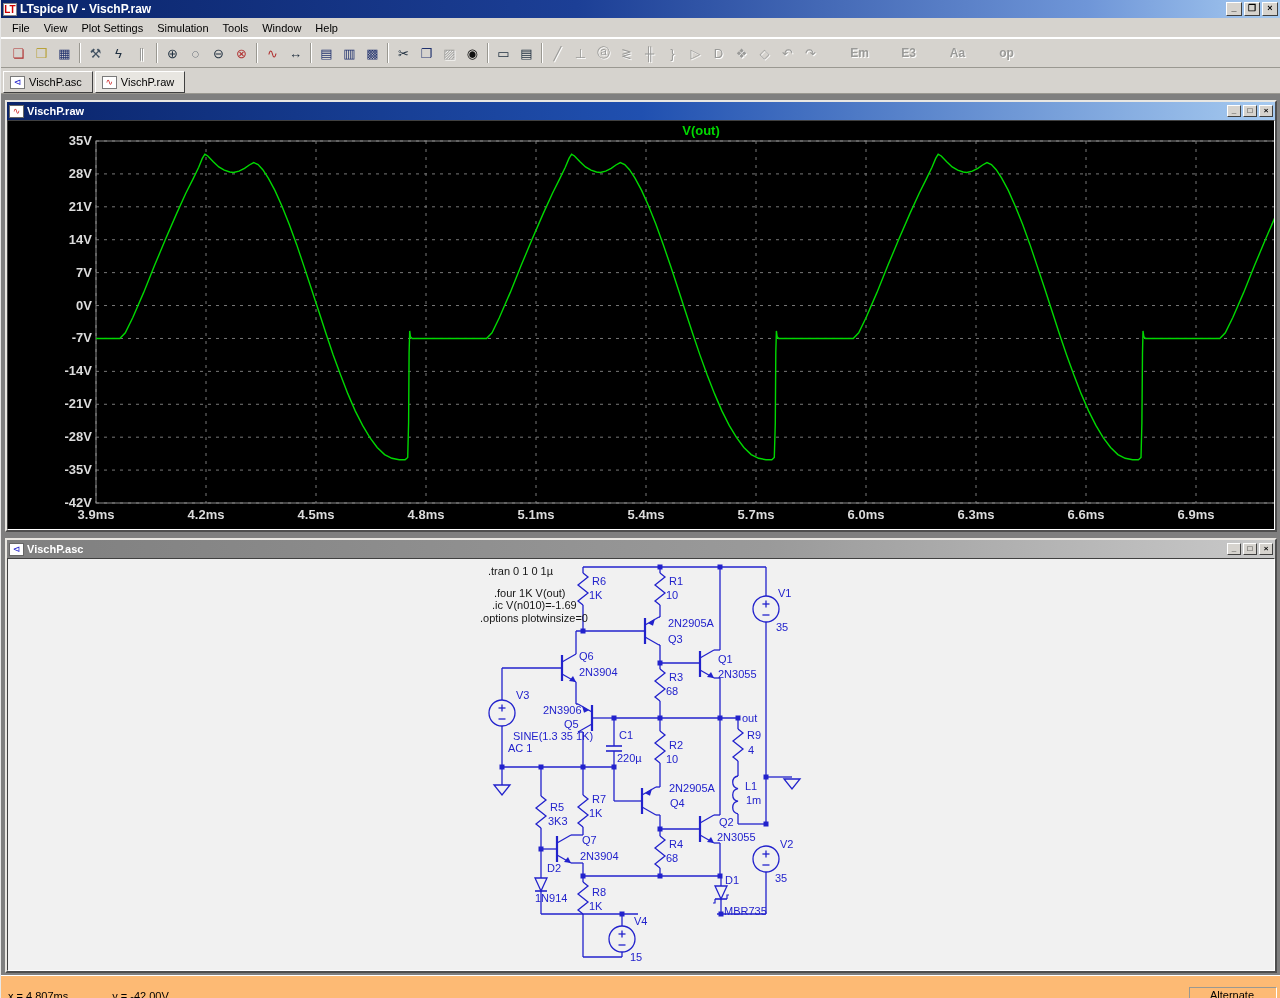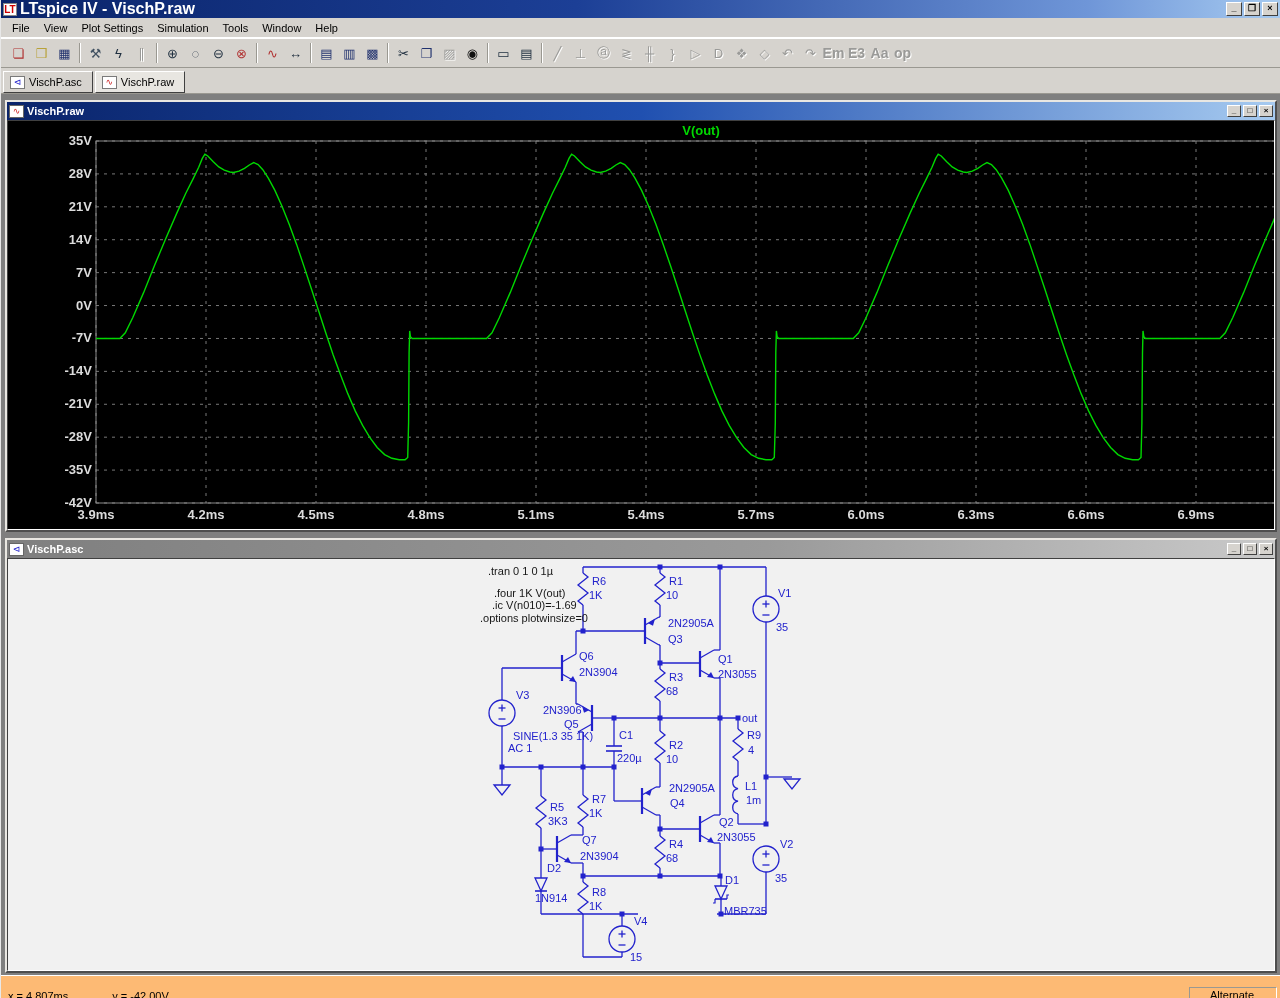--- a/index.html
+++ b/index.html
@@ -1,30 +1,30 @@
 <!DOCTYPE html>
 <html><head>
 <meta charset="utf-8">
 <style>
   html,body{margin:0;padding:0;background:#555;}
   *{box-sizing:border-box;}
   .app{position:relative;width:1280px;height:998px;background:#d6d3ce;font-family:"Liberation Sans",sans-serif;overflow:hidden;border-left:1px solid #e8e8e8;}
   
   .titlebar{height:18px;background:linear-gradient(90deg,#0a246a 0%,#1c3f96 45%,#6f96d8 85%,#a6caf0 100%);display:flex;align-items:center;padding:0 2px;color:#fff;}
   .app-icon{width:14px;height:13px;background:#fff;border:1px solid #888;color:#c00;font-size:10px;font-weight:bold;line-height:11px;text-align:center;margin-right:3px;}
-  .title-text{font-size:16px;font-weight:bold;flex:1;white-space:nowrap;}
+  .title-text{font-size:12px;font-weight:bold;flex:1;white-space:nowrap;}
   .winbtns{display:flex;gap:2px;}
   .winbtn{width:16px;height:14px;background:#d6d3ce;border:1px solid;border-color:#fff #404040 #404040 #fff;font-size:9px;line-height:11px;text-align:center;color:#000;font-weight:bold;}
   
   .menubar{height:20px;display:flex;align-items:center;padding-left:4px;border-bottom:1px solid #fff;}
   .menu-item{font-size:11px;padding:2px 7px;color:#000;}
   
   .toolbar{height:30px;display:flex;align-items:center;padding-left:6px;border-top:1px solid #fff;border-bottom:1px solid #9a9891;background:#d6d3ce;}
   .tbtn{width:23px;height:22px;display:flex;align-items:center;justify-content:center;font-size:13px;color:#203040;}
-  .tbtn.small{font-size:14px;font-weight:bold;}
+  .tbtn.small{font-size:12px;font-weight:bold;margin-left:26px;}
   .tbtn.disabled{color:#9a9a98;text-shadow:1px 1px 0 #ffffff;}
   .tsep{width:2px;height:20px;margin:0 3px;border-left:1px solid #9a9891;border-right:1px solid #fff;}
   
   .tabbar{height:26px;display:flex;align-items:flex-end;padding-left:2px;background:#d6d3ce;border-bottom:1px solid #9a9891;}
   .tab{height:22px;display:flex;align-items:center;gap:4px;padding:0 10px 0 6px;margin-right:2px;font-size:11px;border:1px solid;border-color:#fff #404040 #404040 #fff;background:#d6d3ce;}
   .tab.active{background:#e8e6e1;}
   .tab .ticon{width:15px;height:13px;background:#fff;border:1px solid #7a7a7a;font-size:9px;line-height:11px;text-align:center;}
   
   .mdi{position:relative;height:881px;background:#7f7f7f;overflow:hidden;}
   .child{position:absolute;background:#d6d3ce;border:2px solid;border-color:#e9e7e2 #4e4e4e #4e4e4e #e9e7e2;display:flex;flex-direction:column;}

